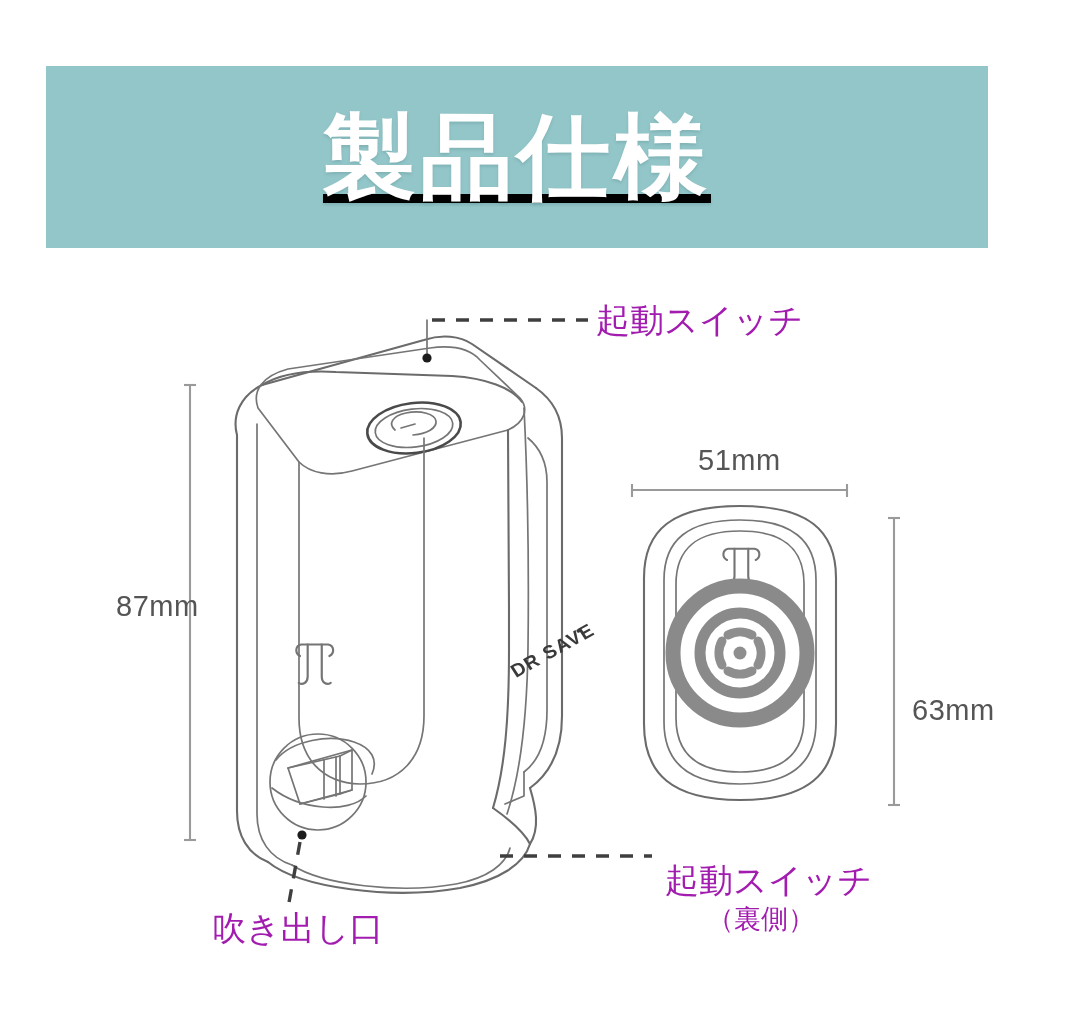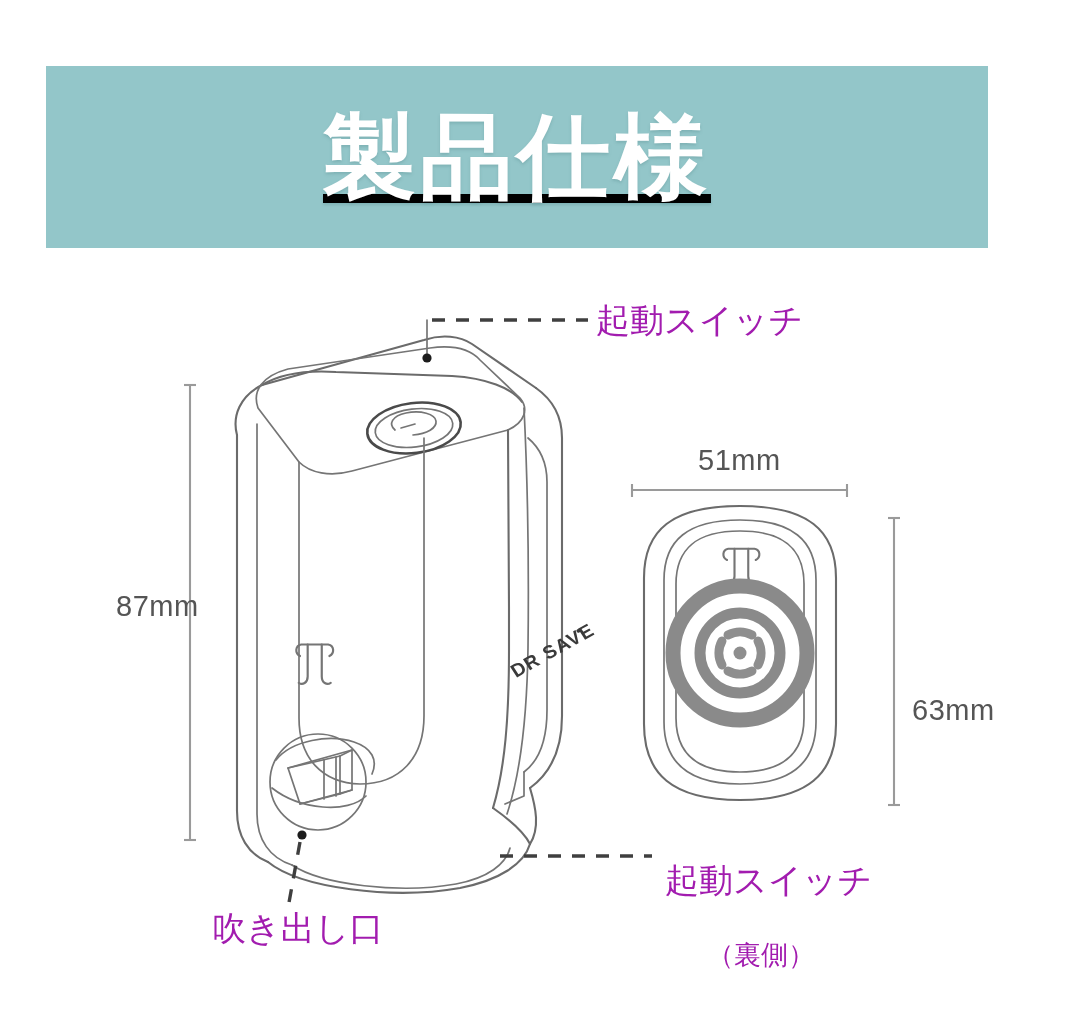--- a/index.html
+++ b/index.html
@@ -68,21 +68,20 @@
     position: absolute;
     font-family: "DejaVu Serif", "Liberation Serif", serif;
     color: #a21caf;
     font-size: 34px;
     line-height: 1.18;
     white-space: nowrap;
     font-weight: 400;
   }
   .jp-label.sub {
     font-size: 27px;
-    margin-top: 36px;
   }
   #label-start-switch  { left: 596px; top: 300px; }
   #label-outlet        { left: 212px; top: 908px; }
   #label-intake        { left: 665px; top: 860px; }
   #label-intake-sub    { left: 707px; top: 903px; }
 
   .dim-label {
     position: absolute;
     font-family: "Liberation Sans", "DejaVu Sans", sans-serif;
     color: #555555;

